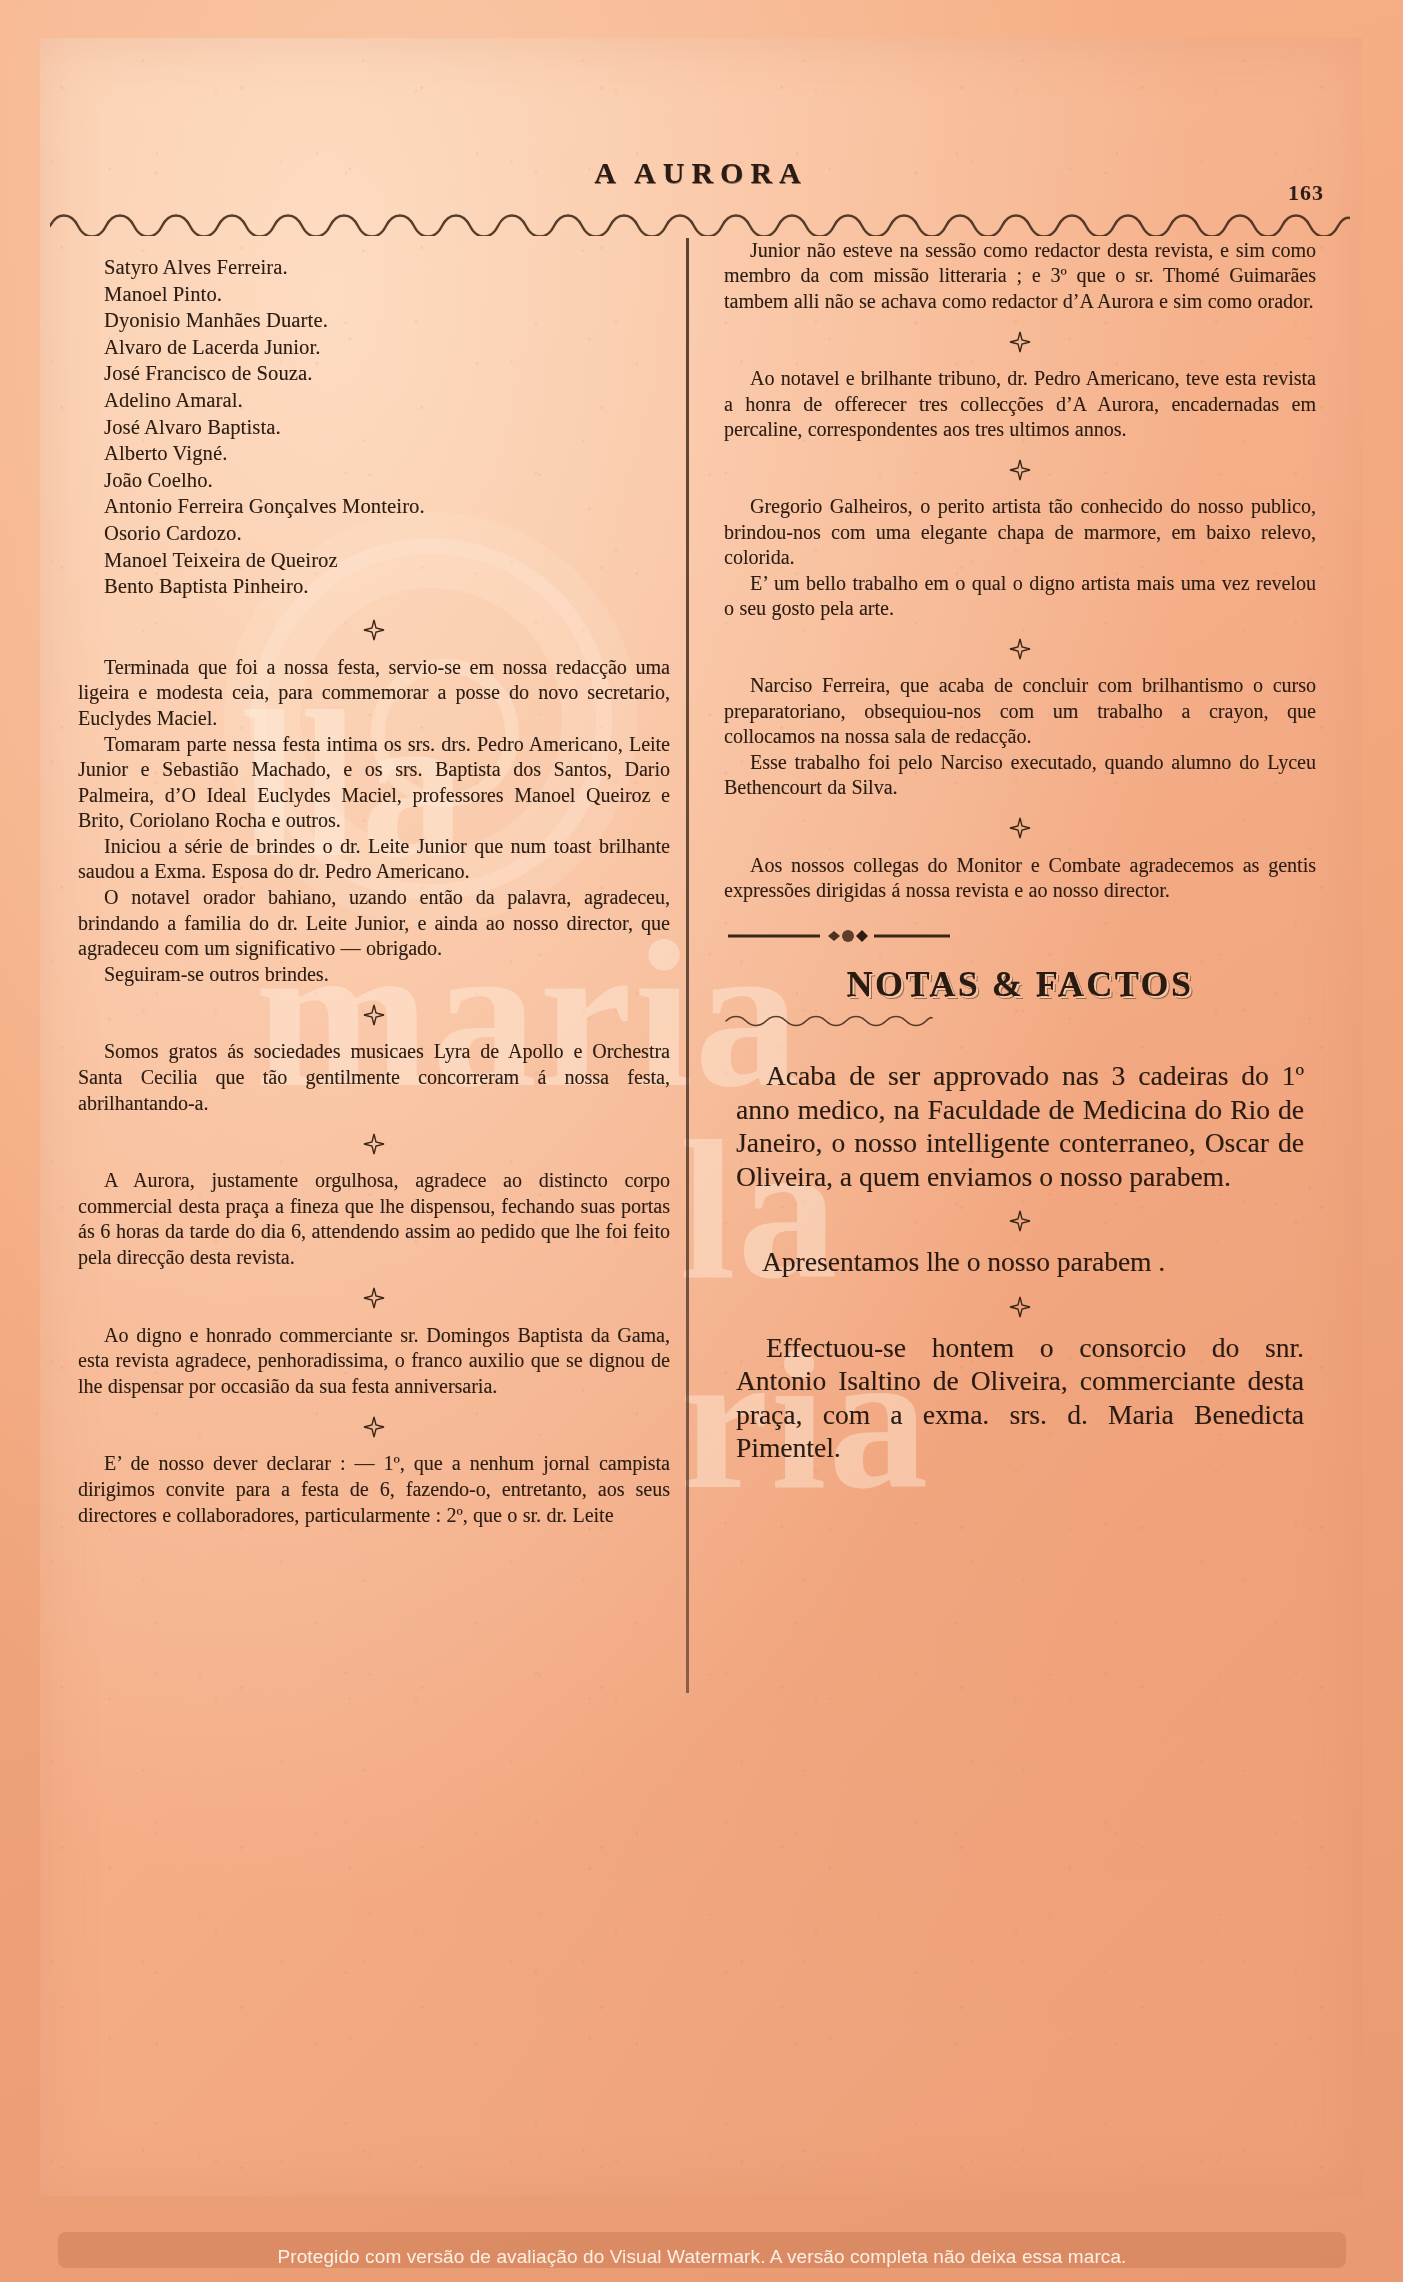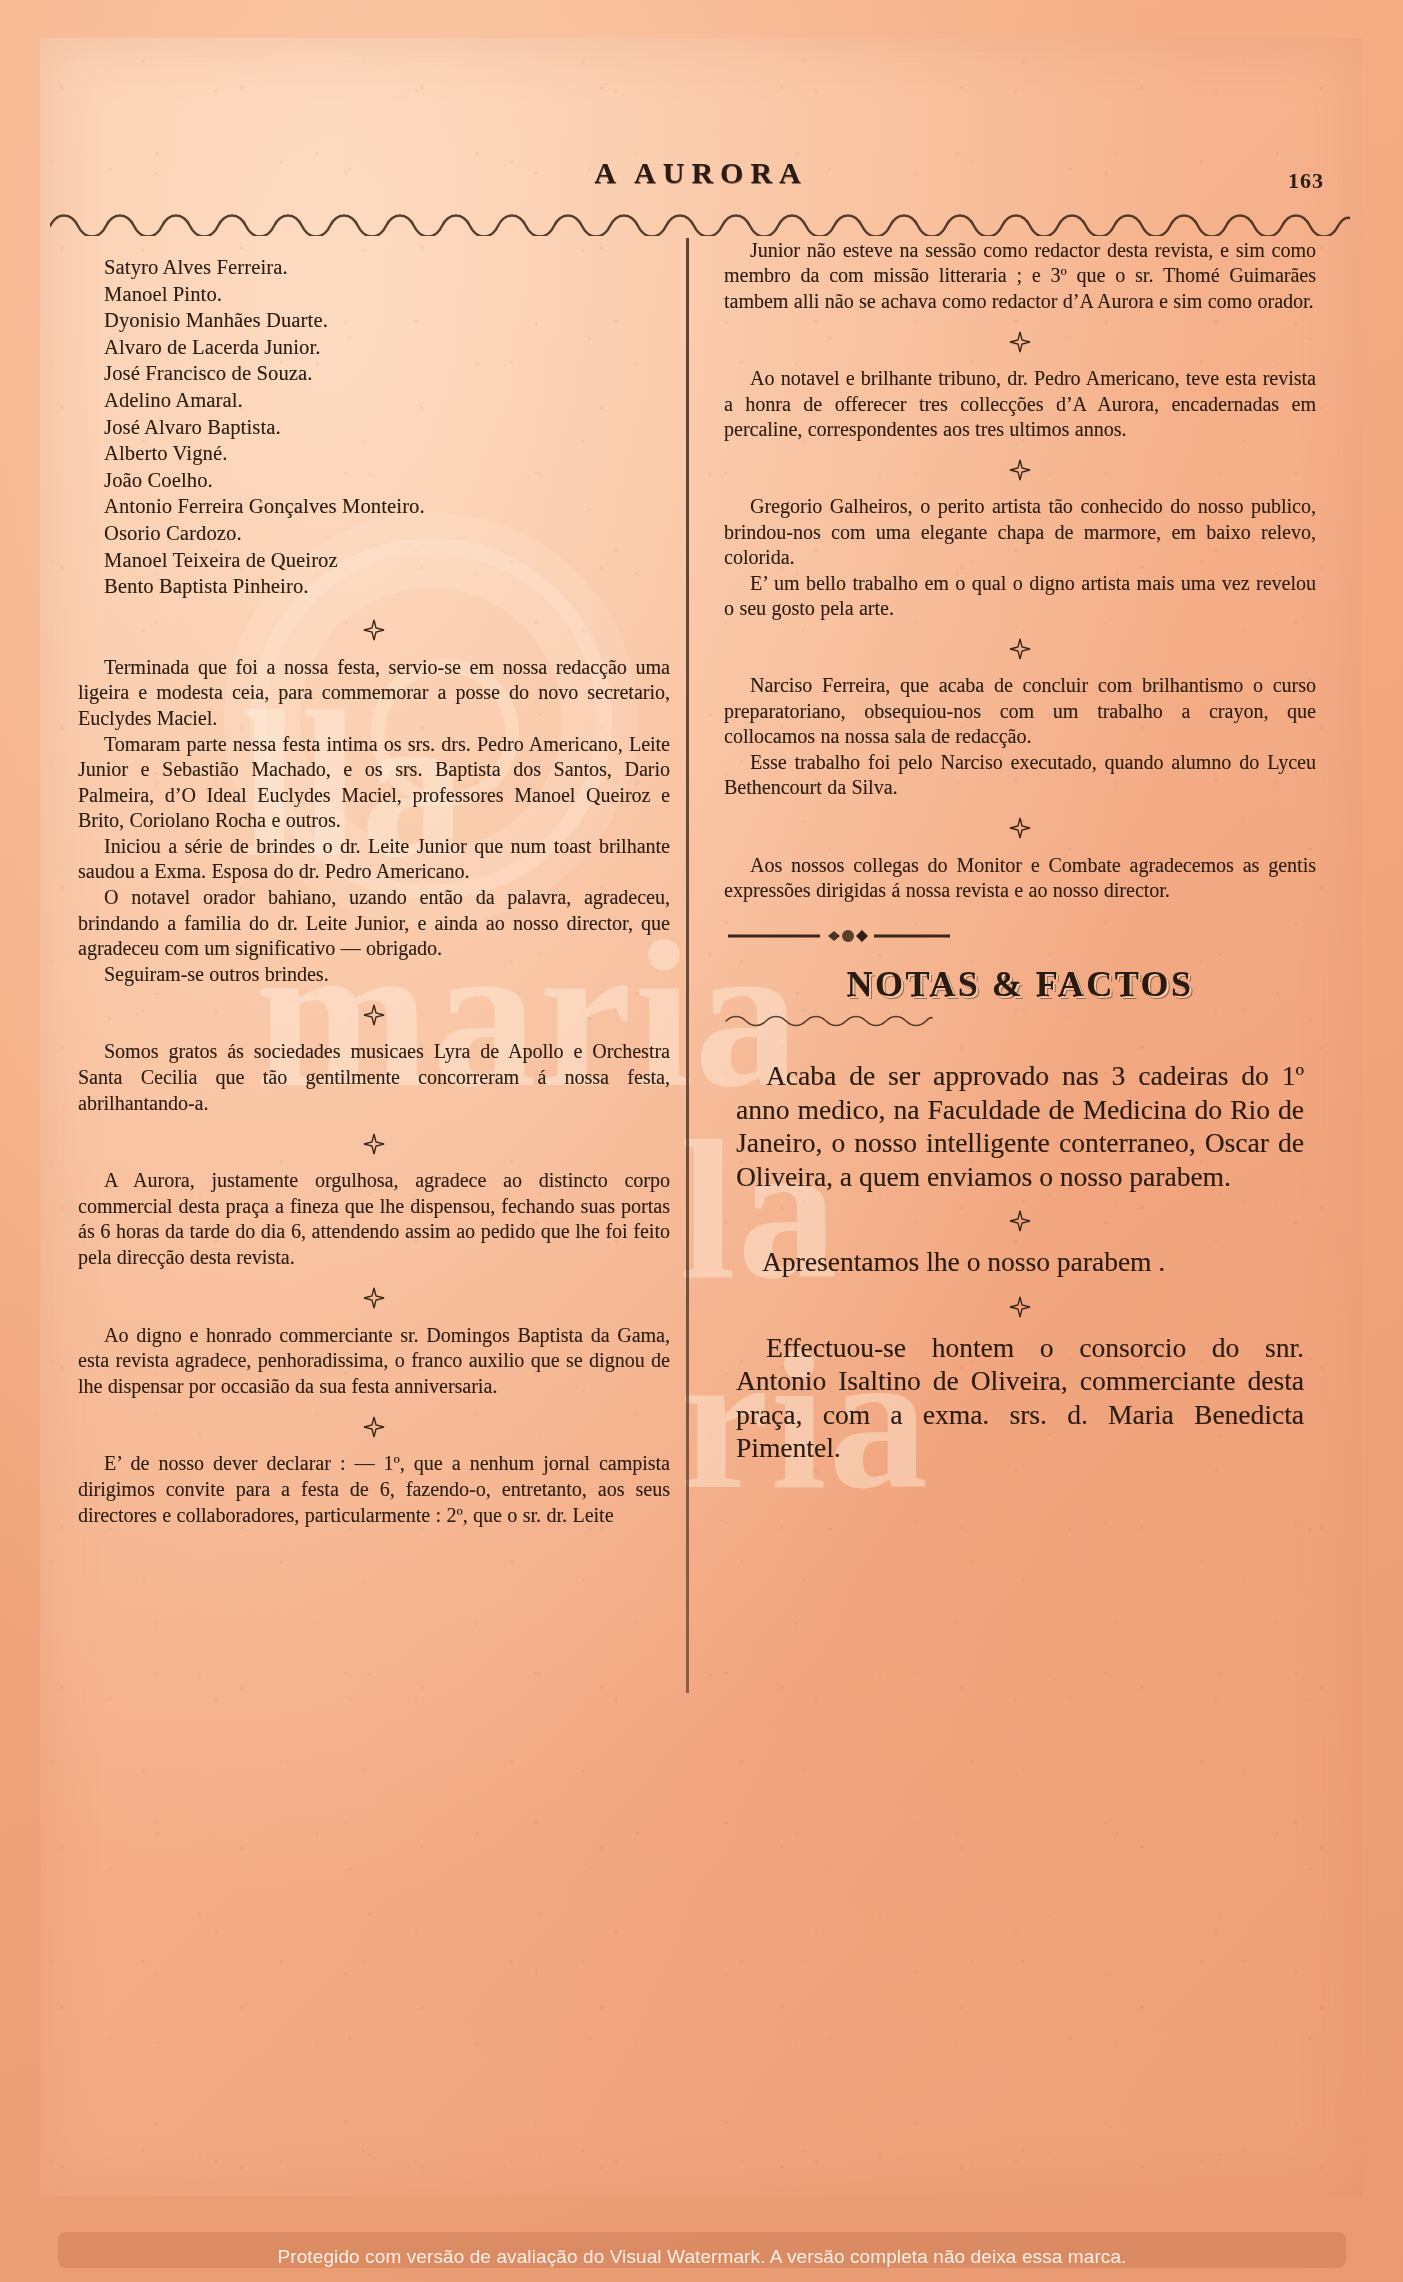--- a/index.html
+++ b/index.html
@@ -114,21 +114,21 @@
     font-family: "Liberation Serif", serif;
     font-size: 30px;
     font-weight: 700;
     letter-spacing: 7px;
     color: #2a1c14;
     text-shadow: 0.5px 0.5px 0 rgba(60,35,20,0.55);
   }
   #page-number {
     position: absolute;
     right: 38px;
-    top: 12px;
+    top: 24px;
     font-family: "Liberation Serif", serif;
     font-size: 22px;
     font-weight: 700;
     letter-spacing: 1px;
     color: #2e2017;
   }
 
   
   #wavy-rule {
     position: absolute;

